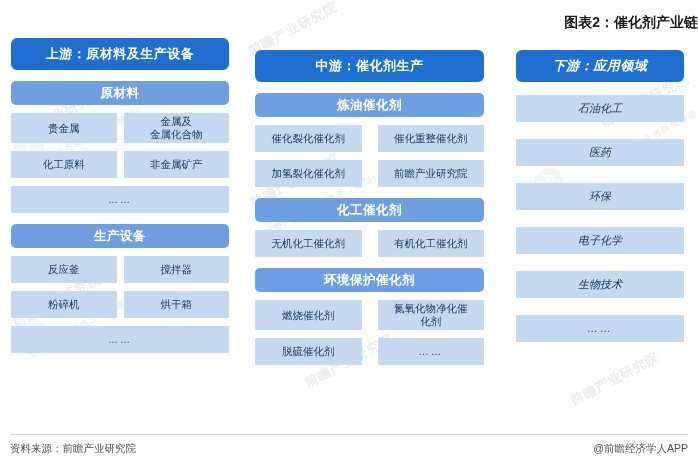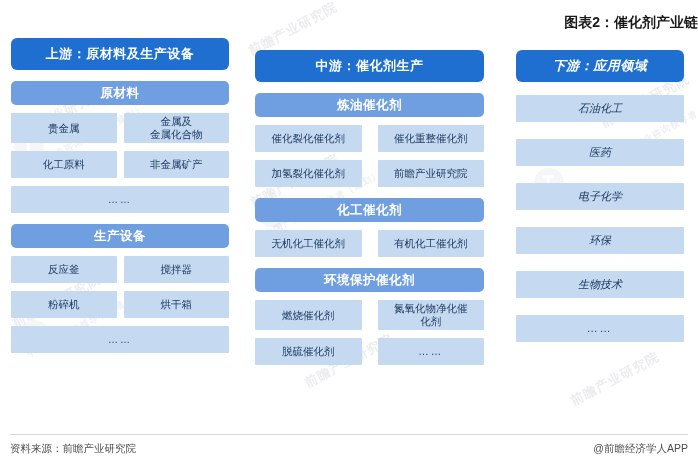--- a/index.html
+++ b/index.html
@@ -263,24 +263,24 @@
 
   <div class="col col-down">
     <div class="col-header">下游：应用领域</div>
     <div class="row stack-first">
       <div class="cell">石油化工</div>
     </div>
     <div class="row">
       <div class="cell">医药</div>
     </div>
     <div class="row">
+      <div class="cell">环保</div>
+    </div>
+    <div class="row">
       <div class="cell">电子化学</div>
-    </div>
-    <div class="row">
-      <div class="cell">环保</div>
     </div>
     <div class="row">
       <div class="cell">生物技术</div>
     </div>
     <div class="row">
       <div class="cell dots">……</div>
     </div>
   </div>
 
   <div class="footer-rule"></div>

